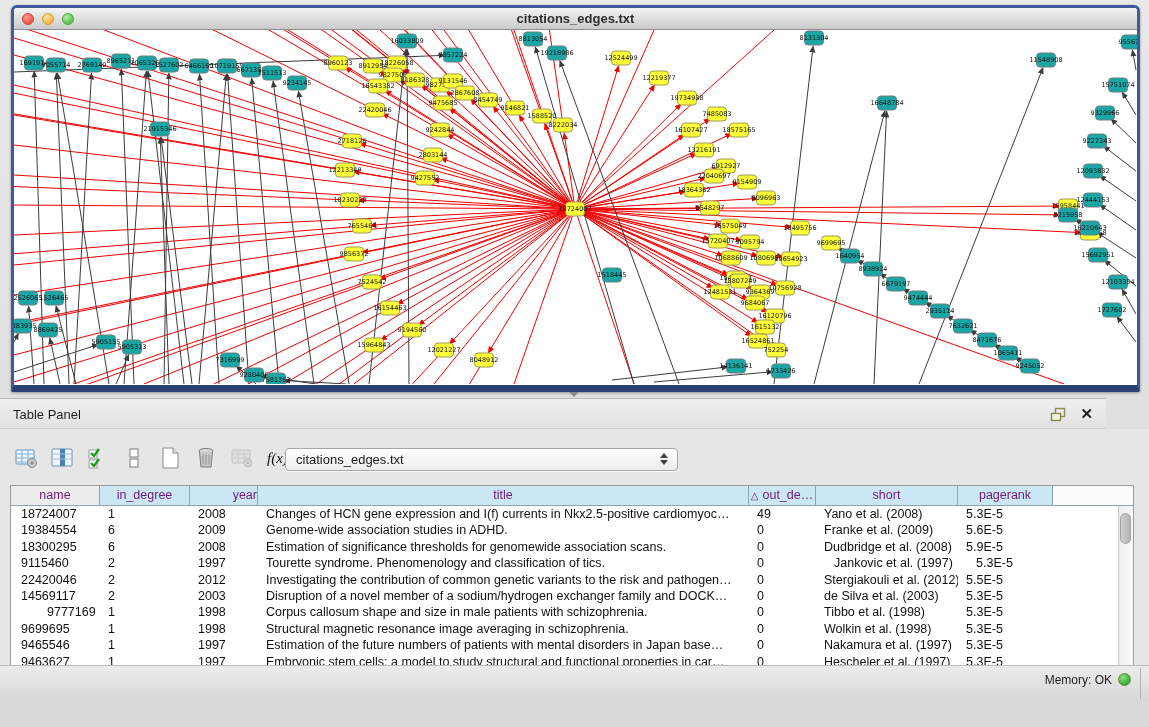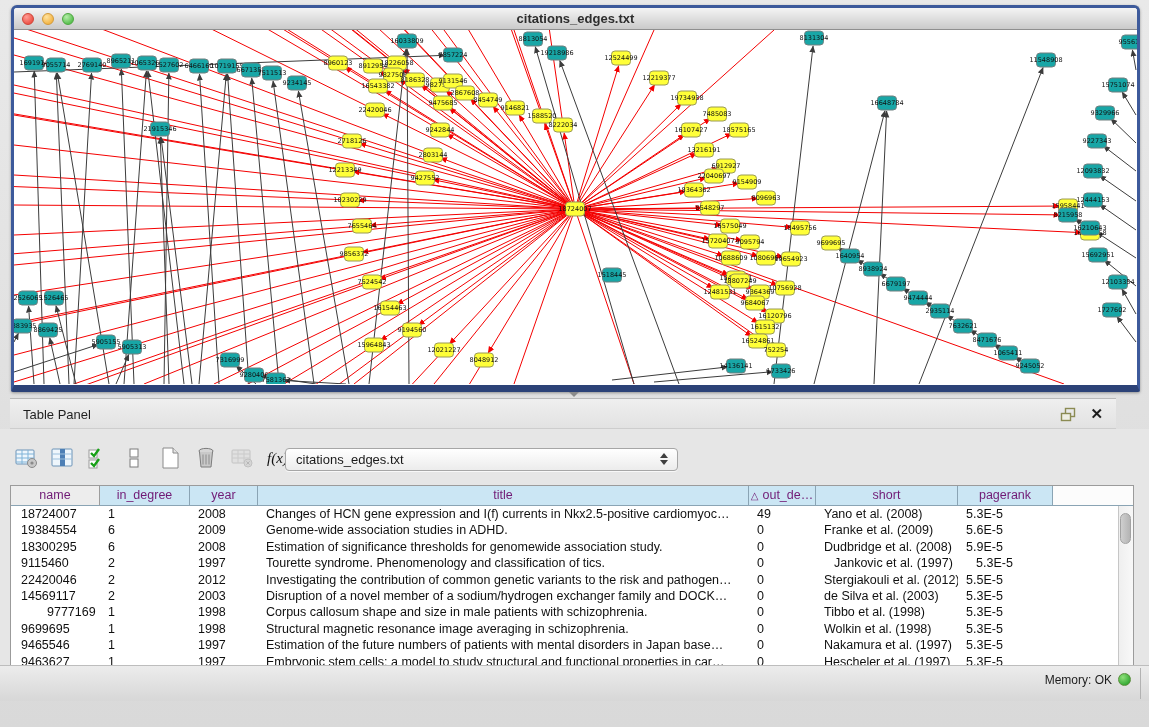--- a/index.html
+++ b/index.html
@@ -22,21 +22,21 @@
   .light.g { background:radial-gradient(circle at 35% 30%, #b6edaa,#5dc253 70%); border:1px solid #4da63f; }
   .canvas { position:relative; width:100%; height:354px; background:#fff; overflow:hidden; }
   .canvas svg { position:absolute; inset:0; width:100%; height:100%; }
 
   
   .splitter { position:absolute; left:0; top:392px; width:1149px; height:6px; }
   .splitter-grip { position:absolute; left:569px; top:0; width:0; height:0;
     border-left:5px solid transparent; border-right:5px solid transparent; border-top:5px solid #8a8a8a; }
 
   
-  .panel-header { position:absolute; left:10px; top:398px; width:1106px; height:31px;
+  .panel-header { position:absolute; left:0; top:398px; width:1106px; height:31px;
     background:linear-gradient(#efefef,#e2e2e2); border-top:1px solid #b9b9b9; border-bottom:1px solid #cdcdcd; }
   .panel-title { position:absolute; left:13px; top:0; font-size:13px; line-height:31px; color:#1f1f1f; }
   .panel-header-btns { position:absolute; right:13px; top:7px; display:flex; gap:14px; align-items:center; }
   .float-btn svg { display:block; }
   .close-btn { font-size:15px; font-weight:bold; color:#1c1c1c; line-height:16px; cursor:default; }
 
   .panel-body { position:absolute; left:0; top:429px; width:1149px; height:271px; background:#e6e6e6; }
 
   
   .toolbar { position:absolute; left:12px; top:14px; height:30px; display:flex; align-items:center; gap:9px; }
@@ -824,21 +824,21 @@
       <span class="combo-arrows">
         <span class="arr-up"></span>
           <span class="arr-dn"></span>
       </span>
     </div>
 
     <div class="tbl">
       <div class="tbl-head" id="tbl-head">
           <div class="th first" style="width: 89px;">name</div>
           <div class="th" style="width: 90px;">in_degree</div>
-          <div class="th" style="width: 68px;">year</div>
+          <div class="th" style="width: 68px; text-align: right;">year</div>
           <div class="th" style="width: 491px;">title</div>
           <div class="th" style="width: 67px;"><span class="sort-glyph">△</span>out_de…</div>
           <div class="th" style="width: 142px;">short</div>
           <div class="th" style="width: 95px;">pagerank</div>
           <div class="th filler"></div>
         </div>
       <div class="tbl-body" id="tbl-body">
           <div class="tr">
             <div class="td c0" style="width: 89px;">18724007</div>
             <div class="td c1" style="width: 90px;">1</div>
@@ -854,21 +854,21 @@
             <div class="td c2" style="width: 68px;">2009</div>
             <div class="td c3" style="width: 491px;">Genome-wide association studies in ADHD.</div>
             <div class="td c4" style="width: 67px;">0</div>
             <div class="td c5" style="width: 142px;">Franke et al. (2009)</div>
             <div class="td c6" style="width: 95px;">5.6E-5</div>
           </div>
           <div class="tr">
             <div class="td c0" style="width: 89px;">18300295</div>
             <div class="td c1" style="width: 90px;">6</div>
             <div class="td c2" style="width: 68px;">2008</div>
-            <div class="td c3" style="width: 491px;">Estimation of significance thresholds for genomewide association study.</div>
+            <div class="td c3" style="width: 491px;">Estimation of significance thresholds for genomewide association scans.</div>
             <div class="td c4" style="width: 67px;">0</div>
             <div class="td c5" style="width: 142px;">Dudbridge et al. (2008)</div>
             <div class="td c6" style="width: 95px;">5.9E-5</div>
           </div>
           <div class="tr">
             <div class="td c0" style="width: 89px;">9115460</div>
             <div class="td c1" style="width: 90px;">2</div>
             <div class="td c2" style="width: 68px;">1997</div>
             <div class="td c3" style="width: 491px;">Tourette syndrome. Phenomenology and classification of tics.</div>
             <div class="td c4" style="width: 67px;">0</div>

